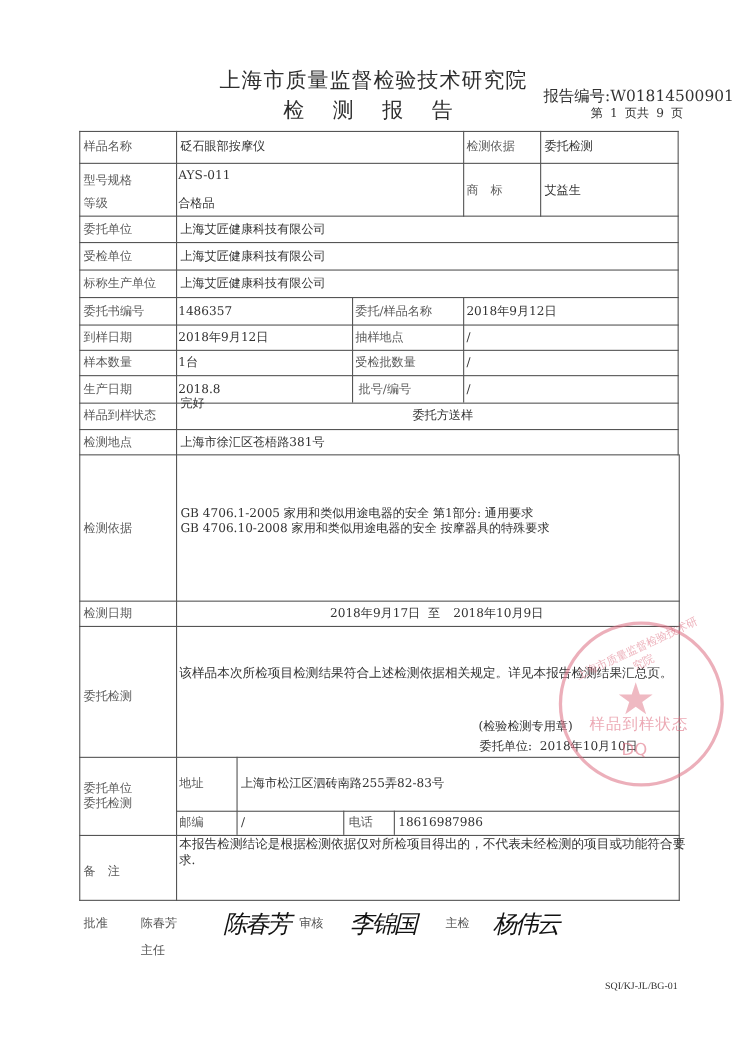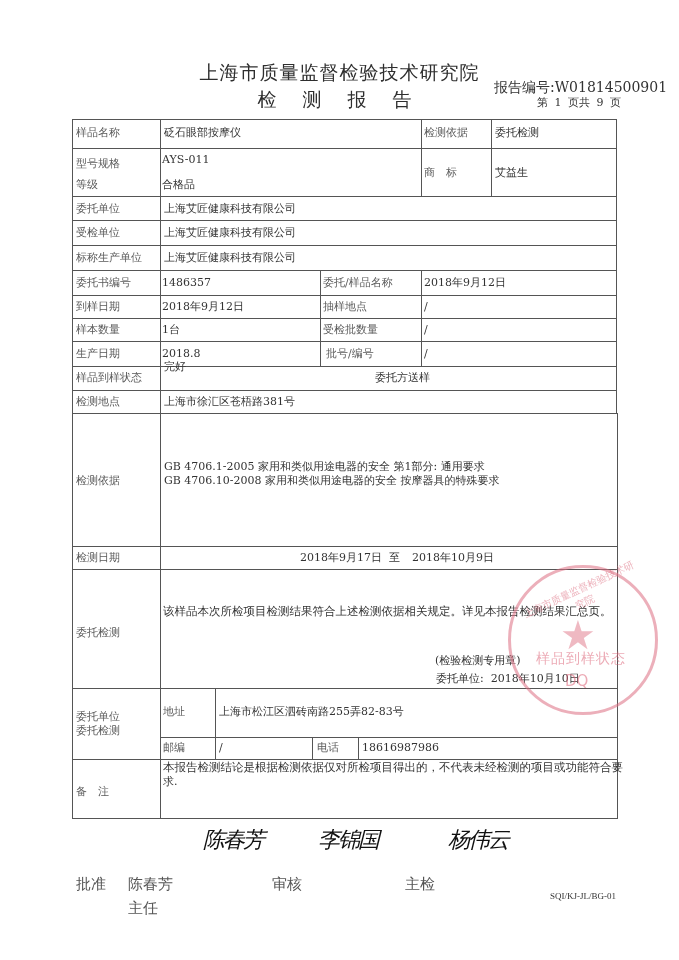--- a/index.html
+++ b/index.html
@@ -16,21 +16,21 @@
   .cell { position:absolute; font-size:11px; color:#444; white-space:nowrap; line-height:14px; }
   .lbl { color:#5a5a5a; }
   .val { color:#333; }
   .stamp { position:absolute; left:508px; top:565px; width:150px; height:150px; border-radius:50%;
            border:3px solid rgba(220,110,130,0.55); box-sizing:border-box; }
   .stamp-star { position:absolute; left:560px; top:612px; font-size:40px; color:rgba(220,100,120,0.45); }
   .stamp-text { position:absolute; left:536px; top:650px; font-size:14px; color:rgba(220,100,120,0.55); letter-spacing:1px; }
   .stamp-dq { position:absolute; left:565px; top:672px; font-size:15px; color:rgba(220,100,120,0.55); font-family:"DejaVu Sans", sans-serif; }
   .stamp-arc { position:absolute; left:520px; top:582px; width:124px; font-size:10px; color:rgba(220,100,120,0.5); text-align:center; transform:rotate(-25deg); }
   .sig { position:absolute; font-family:"DejaVu Serif", serif; font-size:22px; color:#111; font-style:italic; letter-spacing:-2px; }
-  .foot-lbl { position:absolute; font-size:15px; color:#555;margin-top:43px; }
+  .foot-lbl { position:absolute; font-size:11px; color:#555; }
   .formno { position:absolute; left:550px; top:891px; font-size:9px; color:#333; font-family:"Liberation Serif", serif; }
 </style>
 </head>
 <body>
 
 <div class="abs title1">上海市质量监督检验技术研究院</div>
 <div class="abs title2">检 测 报 告</div>
 <div class="abs rptno"><span>报告编号:</span><span>W01814500901</span></div>
 <div class="abs pageno">第 1 页共 9 页</div>
 

